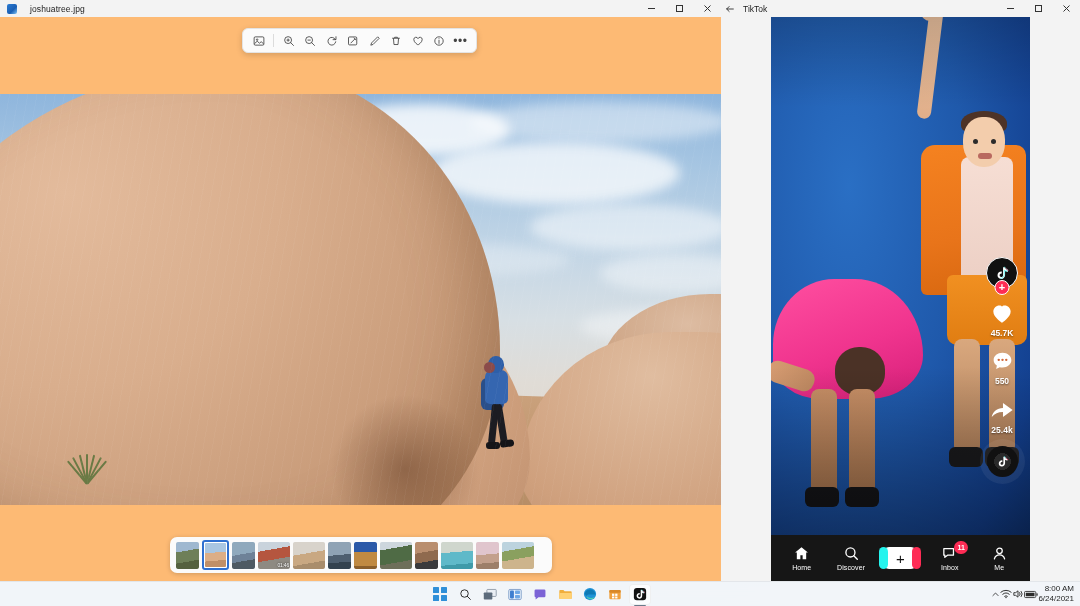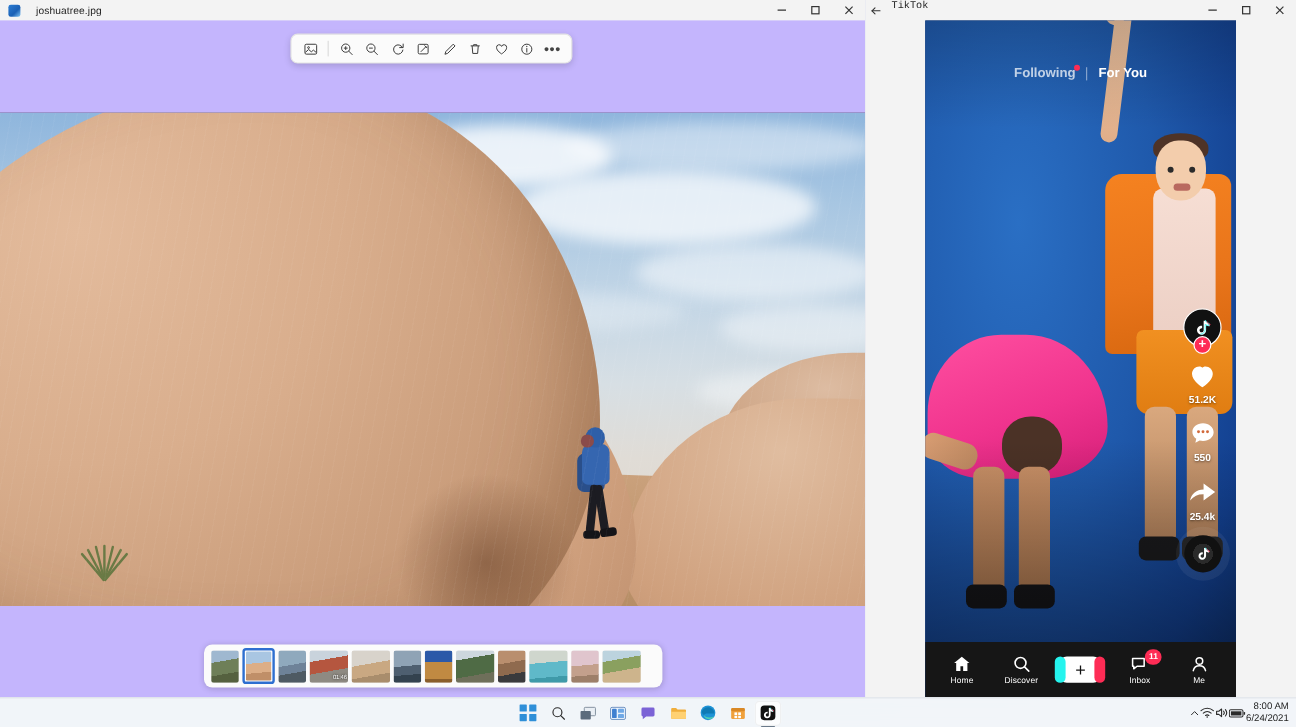--- a/index.html
+++ b/index.html
@@ -13,21 +13,21 @@
 
   
   .desktop {
     position: absolute; inset: 0;
     background: linear-gradient(160deg,#b9cfe6 0%, #cfdcec 40%, #dfe6ef 100%);
   }
 
   
   .photos-win {
     position: absolute; left: 0; top: 0; width: 721px; height: 581px;
-    background: #c4b5fd;
+    background: #fdba74;
     overflow: hidden;
   }
   .photos-titlebar {
     position: relative; height: 17px; background: #f3f3f3;
     display: flex; align-items: center;
   }
   .photos-appicon {
     width: 10px; height: 10px; margin-left: 7px; border-radius: 2px;
     background: linear-gradient(135deg,#2b7cd3,#1a5fb4 60%, #7fc4f5);
     position: relative; flex: 0 0 auto;
@@ -155,21 +155,21 @@
     position: absolute; right: 1px; bottom: 1px; font-size: 5px; color: #fff;
     text-shadow: 0 0 2px #000; letter-spacing: -.2px;
   }
   .thumb.wide { width: 32px; }
 
   
   .tiktok-win {
     position: absolute; left: 721px; top: 0; width: 359px; height: 581px;
     background: #f3f3f3; overflow: hidden;
   }
-  .tt-titlebar { position: relative; height: 17px; display: flex; align-items: flex-start; font-family: Liberation Mono, monospace; }
+  .tt-titlebar { position: relative; height: 17px; display: flex; align-items: center; }
   .tt-back { width: 18px; height: 17px; display:flex; align-items:center; justify-content:center; color:#333; }
   .tt-title { font-size: 8.5px; color: #1d1d1d; margin-left: 4px; }
   .tt-stage {
     position: absolute; left: 50px; top: 17px; width: 259px; height: 564px;
     background: #0d2f6b; overflow: hidden;
   }
   .tt-video {
     position: absolute; inset: 0;
     background: radial-gradient(ellipse at 30% 30%, #2a6fc4 0%, #1f59ab 45%, #134090 80%, #0d2f6b 100%);
   }
@@ -549,47 +549,37 @@
         <div class="q-body"></div>
           <div class="q-head"></div>
           <div class="q-arm"></div>
         <div class="q-leg l"></div>
           <div class="q-leg r"></div>
         <div class="q-shoe l"></div>
           <div class="q-shoe r"></div>
       </div>
       <div class="tt-vignette"></div>
 
-      <div class="tt-tabs">
-        <div class="tt-tab">
-          <span>Following</span>
-          <span class="tt-dot"></span>
-        </div>
-        <div class="tt-divider"></div>
-        <div class="tt-tab active">
-          <span>For You</span>
-        </div>
-      </div>
 
       <div class="tt-rail">
         <div class="rail-item">
           <div class="avatar">
             <svg width="18" height="18" viewBox="0 0 24 24">
               <path d="M16.2 4.4c.5 1.9 1.9 3.2 3.8 3.4v2.6c-1.4.1-2.7-.3-3.9-1.1v5.4c0 3.1-2.4 5.5-5.4 5.3-2.6-.2-4.7-2.4-4.7-5 0-3 2.7-5.4 5.7-5v2.7c-1.5-.4-2.9.8-2.9 2.3 0 1.3 1 2.3 2.3 2.3 1.3 0 2.3-1 2.3-2.4V4.4z" fill="#fff"></path>
               <path d="M15.2 3.6c.5 1.9 1.9 3.2 3.8 3.4v2.6c-1.4.1-2.7-.3-3.9-1.1v5.4c0 3.1-2.4 5.5-5.4 5.3" fill="none" stroke="#25f4ee" stroke-width=".9"></path>
               <path d="M17.2 5.2c.5 1.9 1.9 3.2 3.8 3.4" fill="none" stroke="#fe2c55" stroke-width=".9"></path>
             </svg>
             <span class="avatar-plus">+</span>
           </div>
         </div>
         <div class="rail-item">
           <svg width="26" height="26" viewBox="0 0 24 24">
             <path d="M12 21s-8-4.9-8-10.3C4 7.4 6.6 5 9.6 5c1.2 0 2 .5 2.4 1 .4-.5 1.2-1 2.4-1 3 0 5.6 2.4 5.6 5.7C20 16.1 12 21 12 21z" fill="#fff"></path>
           </svg>
-          <span class="rail-count">51.2K</span>
+          <span class="rail-count">45.7K</span>
         </div>
         <div class="rail-item">
           <svg width="25" height="25" viewBox="0 0 24 24">
             <path d="M12 3.6c-4.8 0-8.5 3-8.5 6.9 0 2.2 1.2 4.2 3.1 5.4l-.7 3.2 3.4-1.7c.9.2 1.8.3 2.7.3 4.8 0 8.5-3 8.5-6.9S16.8 3.6 12 3.6z" fill="#fff"></path>
             <circle cx="8.4" cy="10.4" r="1.15" fill="#d2693a"></circle>
             <circle cx="12" cy="10.4" r="1.15" fill="#d2693a"></circle>
             <circle cx="15.6" cy="10.4" r="1.15" fill="#d2693a"></circle>
           </svg>
           <span class="rail-count">550</span>
         </div>

